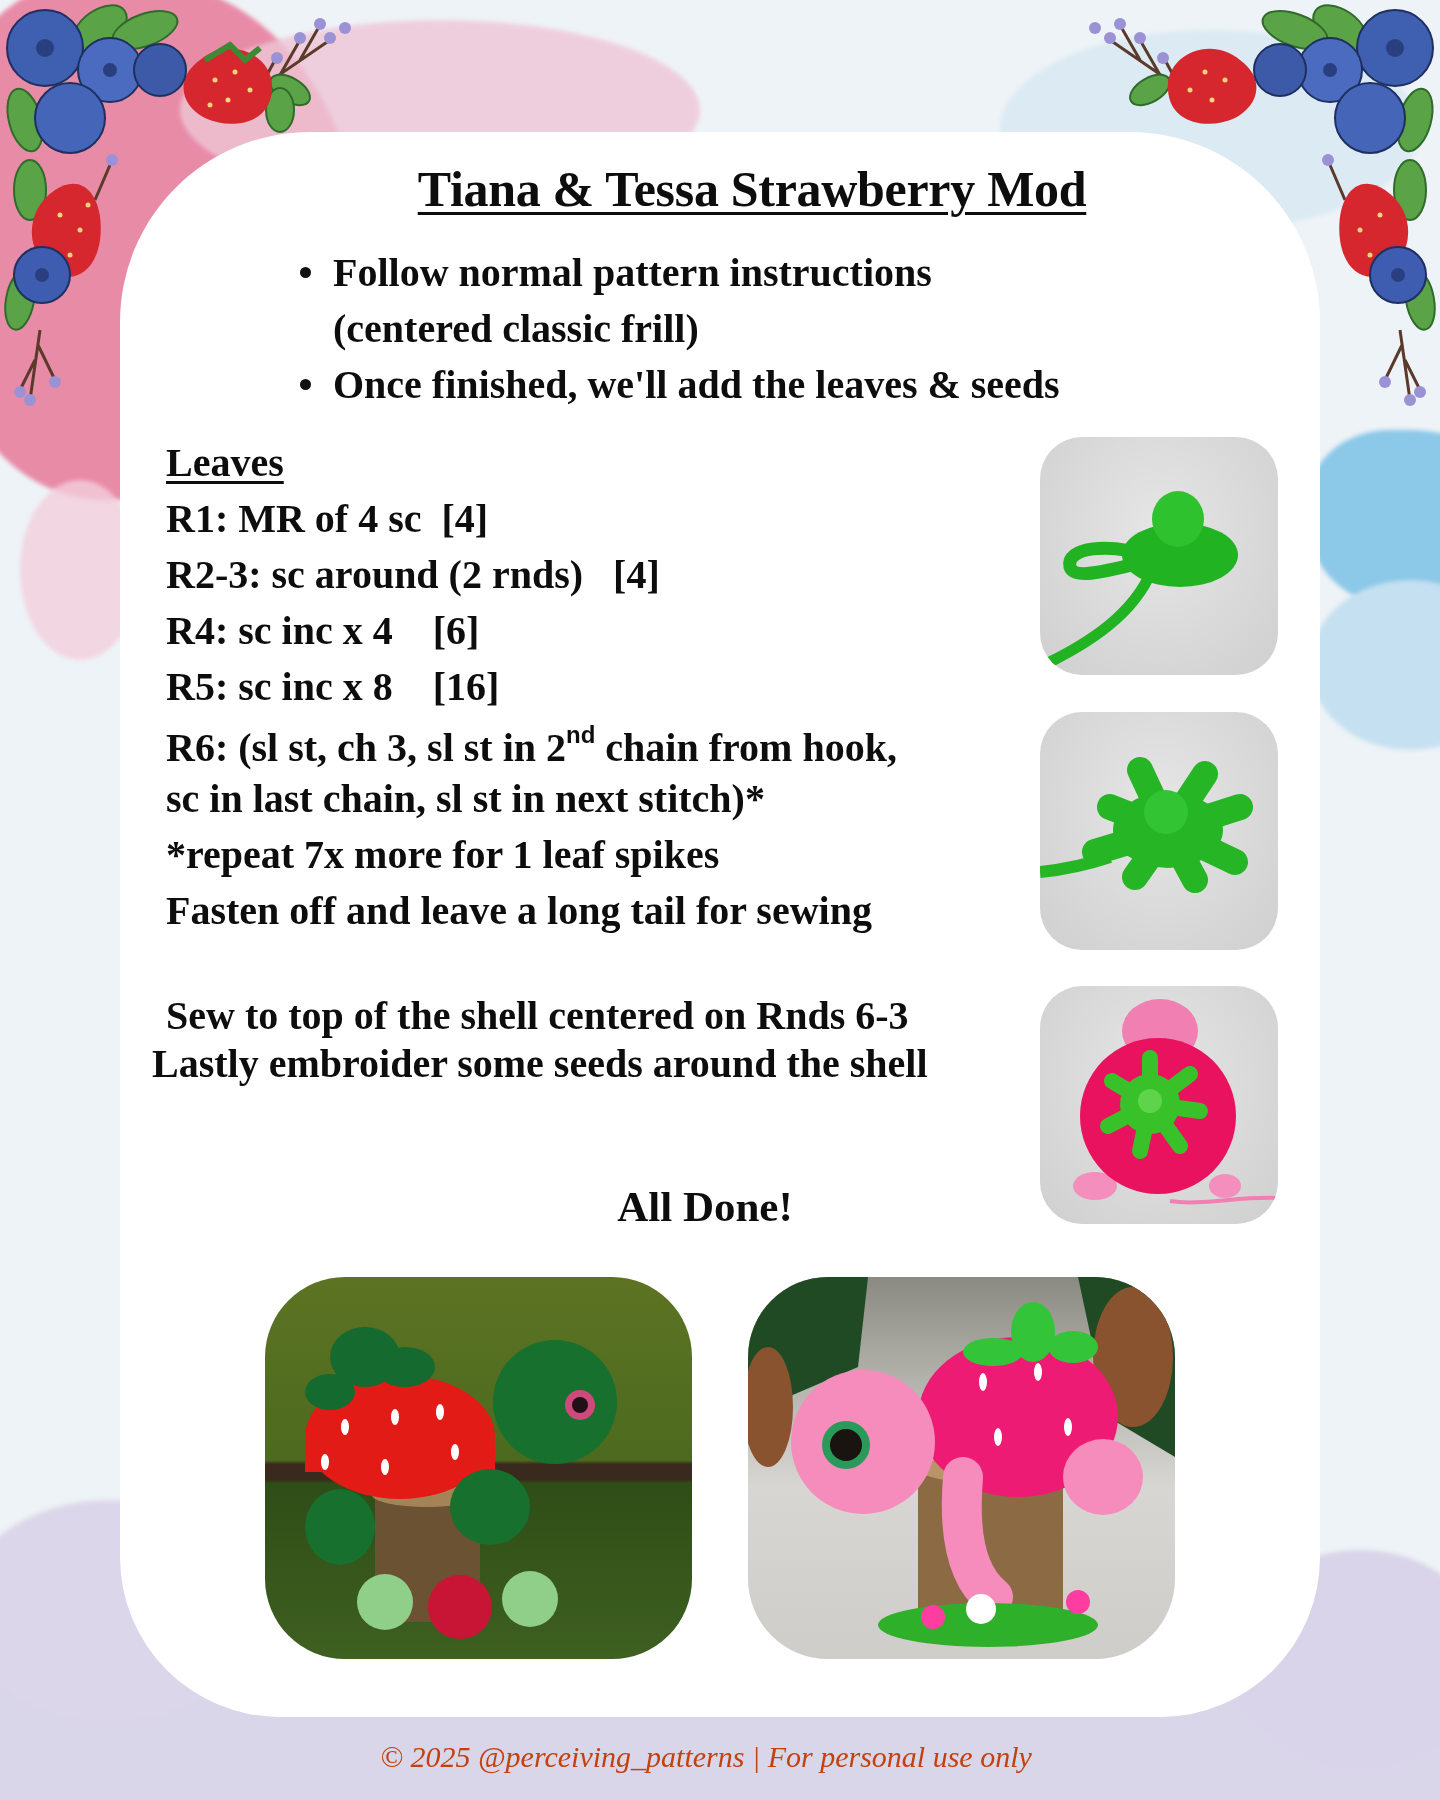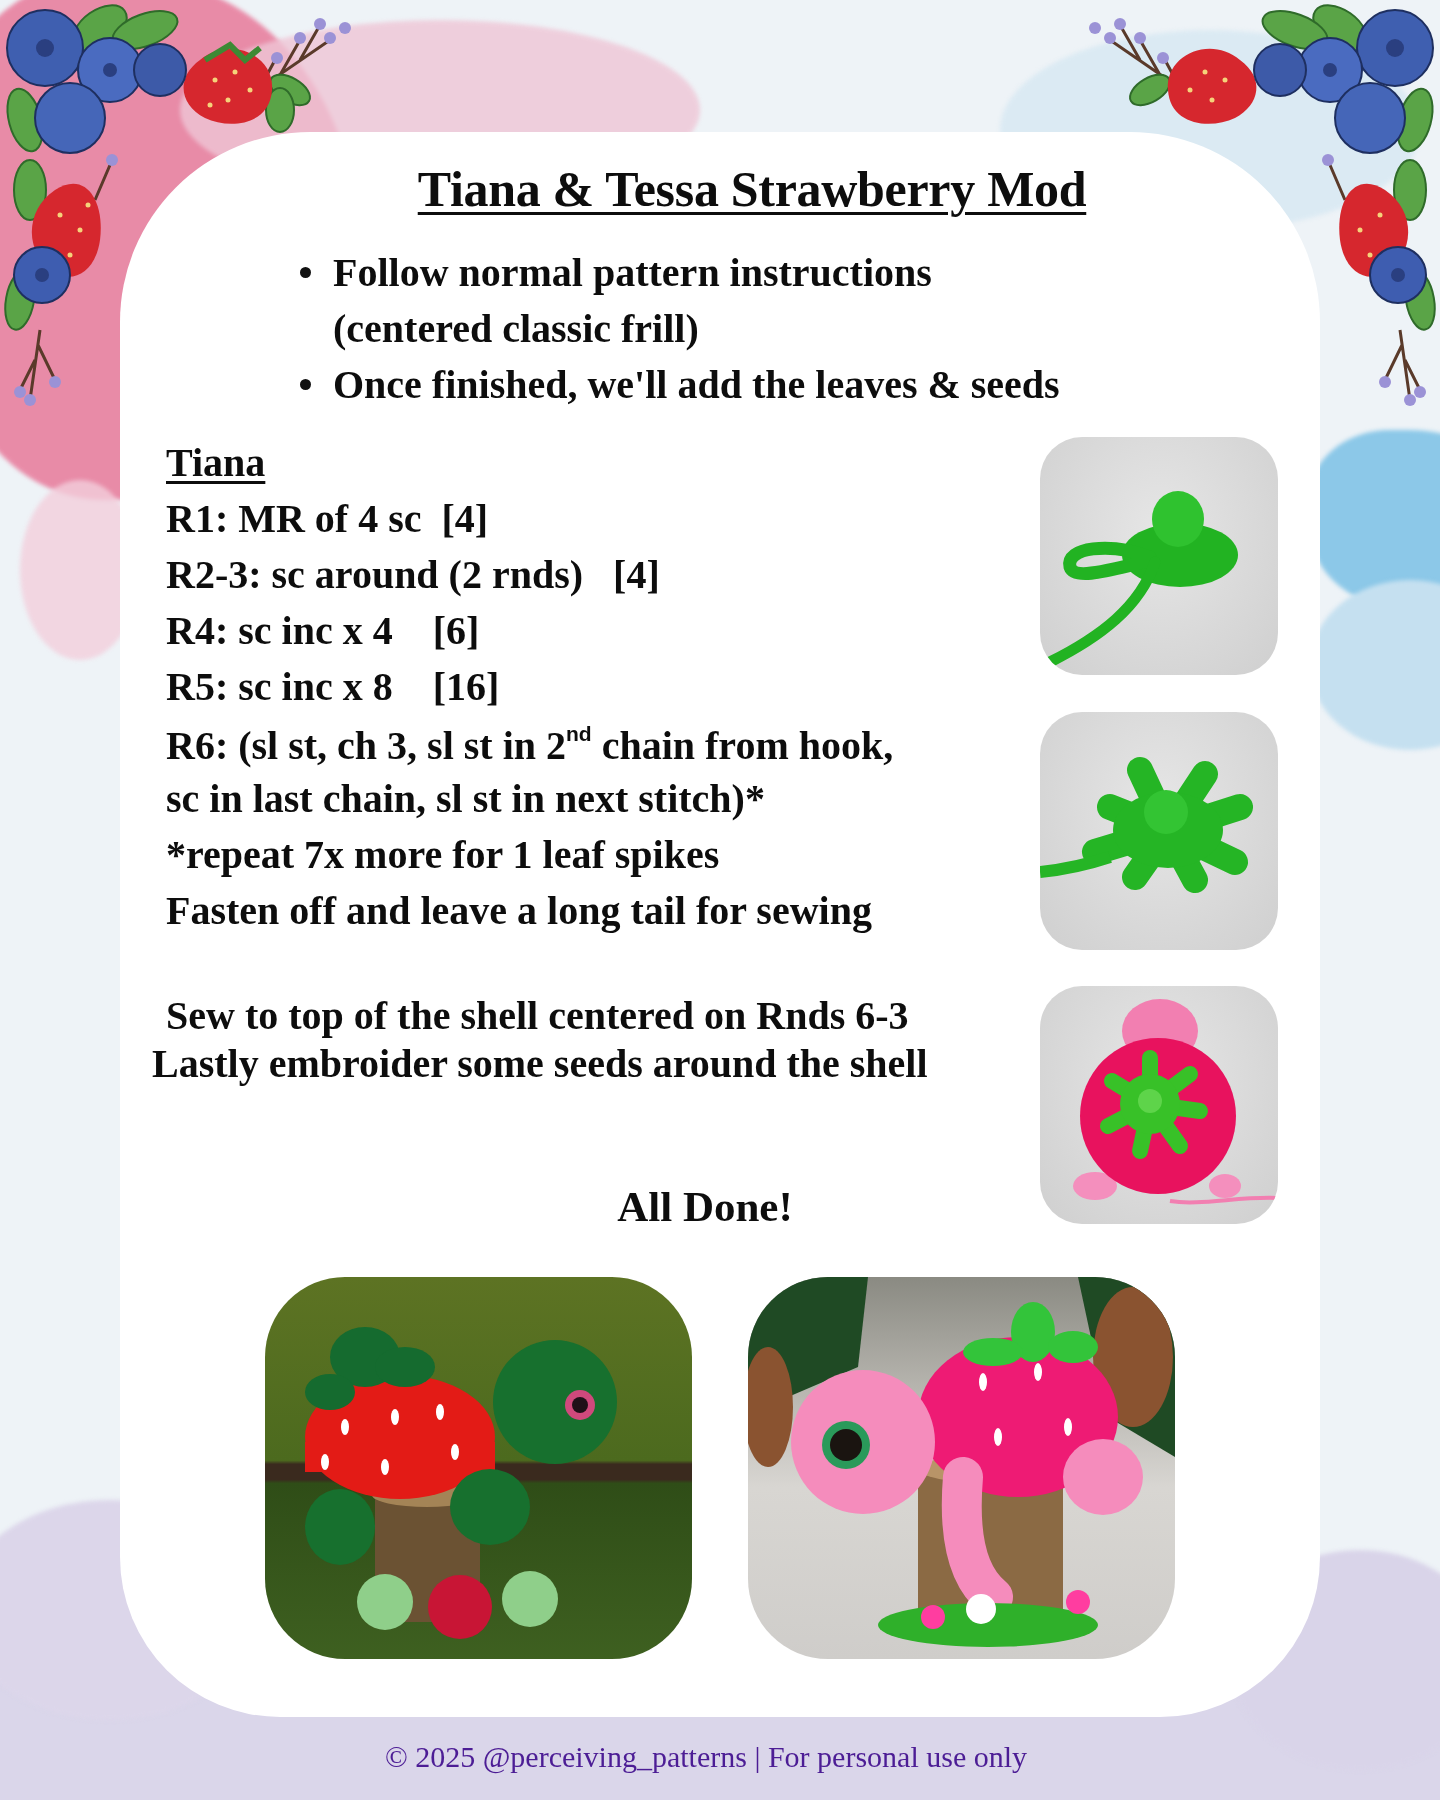--- a/index.html
+++ b/index.html
@@ -8,28 +8,28 @@
          background:#eef3f7; }
   .bg { position:absolute; inset:0; overflow:hidden; }
   .blob { position:absolute; border-radius:50%; filter:blur(2px); }
   .card { position:absolute; left:120px; top:132px; width:1200px; height:1585px;
           background:#ffffff; border-radius:190px 190px 160px 160px; }
   .title { position:absolute; left:0; width:1440px; top:160px; text-align:center;
            font-size:50px; font-weight:bold; text-decoration:underline; text-decoration-thickness:3px;
            text-underline-offset:6px; letter-spacing:-0.3px;margin-left:32px; }
   .line { position:absolute; font-size:40px; font-weight:bold; white-space:nowrap; line-height:1; }
   .bullet-dot { position:absolute; width:11px; height:11px; background:#111; border-radius:50%; }
-  .sup { font-family:"Liberation Sans", "DejaVu Sans", sans-serif; font-size:21px; font-weight:bold;
+  .sup { font-family:"Liberation Sans", "DejaVu Sans", sans-serif; font-size:24px; font-weight:bold;
          vertical-align:18px; letter-spacing:0;margin-top:20px; }
   .u { text-decoration:underline; text-decoration-thickness:3px; text-underline-offset:5px; }
   .done { position:absolute; left:0; width:1410px; text-align:center; top:1182px;
           font-size:43px; font-weight:bold; }
   .photo { position:absolute; overflow:hidden; }
   .footer { position:absolute; left:0; width:1412px; top:1740px; text-align:center;
-            font-size:30px; color:#4c1d95; }
+            font-size:30px; color:#c2410c;font-style:italic; }
   .deco { position:absolute; }
 </style>
 </head>
 <body>
 
 <div class="bg">
   <div class="blob" style="left:-60px;top:-20px;width:420px;height:520px;background:#e8799a;opacity:.85;border-radius:40% 60% 55% 45%;"></div>
   <div class="blob" style="left:180px;top:20px;width:520px;height:180px;background:#efc6d6;opacity:.8;border-radius:50%;"></div>
   <div class="blob" style="left:20px;top:480px;width:120px;height:180px;background:#f3cfdc;opacity:.8;"></div>
   <div class="blob" style="left:1310px;top:430px;width:220px;height:180px;background:#8cc8e8;border-radius:40% 60% 50% 50%;"></div>
@@ -152,21 +152,21 @@
 
 <div>
   <span class="bullet-dot" style="left:300px;top:267px"></span>
   <div class="line" style="left:333px;top:253px">Follow normal pattern instructions</div>
   <div class="line" style="left:333px;top:309px">(centered classic frill)</div>
   <span class="bullet-dot" style="left:300px;top:379px"></span>
   <div class="line" style="left:333px;top:365px">Once finished, we'll add the leaves &amp; seeds</div>
 </div>
 
 <div>
-  <div class="line u" style="left:166px;top:443px">Tiana</div>
+  <div class="line u" style="left:166px;top:443px">Leaves</div>
   <div class="line" style="left:166px;top:499px;white-space:pre">R1: MR of 4 sc  [4]</div>
   <div class="line" style="left:166px;top:555px;white-space:pre">R2-3: sc around (2 rnds)   [4]</div>
   <div class="line" style="left:166px;top:611px;white-space:pre">R4: sc inc x 4    [6]</div>
   <div class="line" style="left:166px;top:667px;white-space:pre">R5: sc inc x 8    [16]</div>
   <div class="line" style="left:166px;top:723px">
     <span>R6: (sl st, ch 3, sl st in 2</span><span class="sup">nd</span><span> chain from hook,</span>
   </div>
   <div class="line" style="left:166px;top:779px">sc in last chain, sl st in next stitch)*</div>
   <div class="line" style="left:166px;top:835px">*repeat 7x more for 1 leaf spikes</div>
   <div class="line" style="left:166px;top:891px">Fasten off and leave a long tail for sewing</div>

